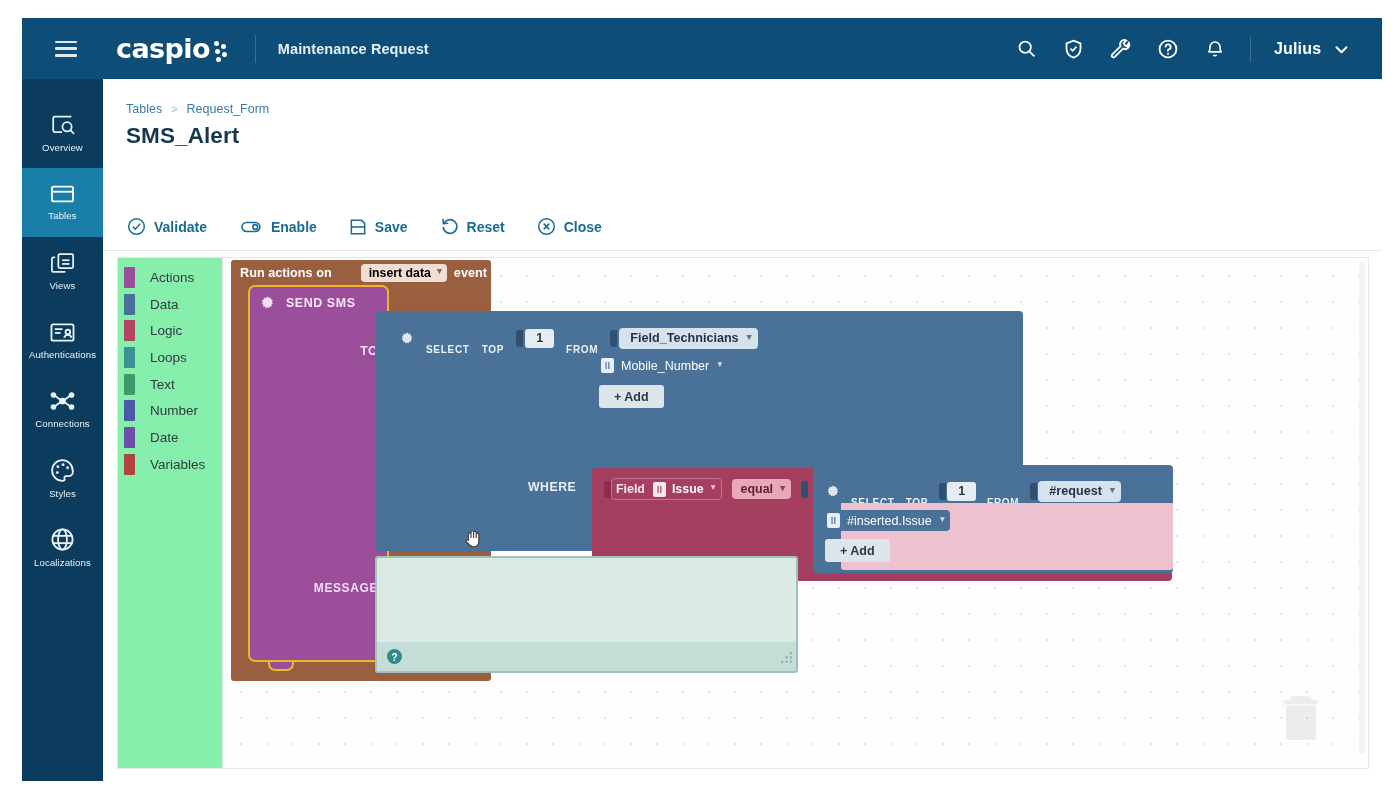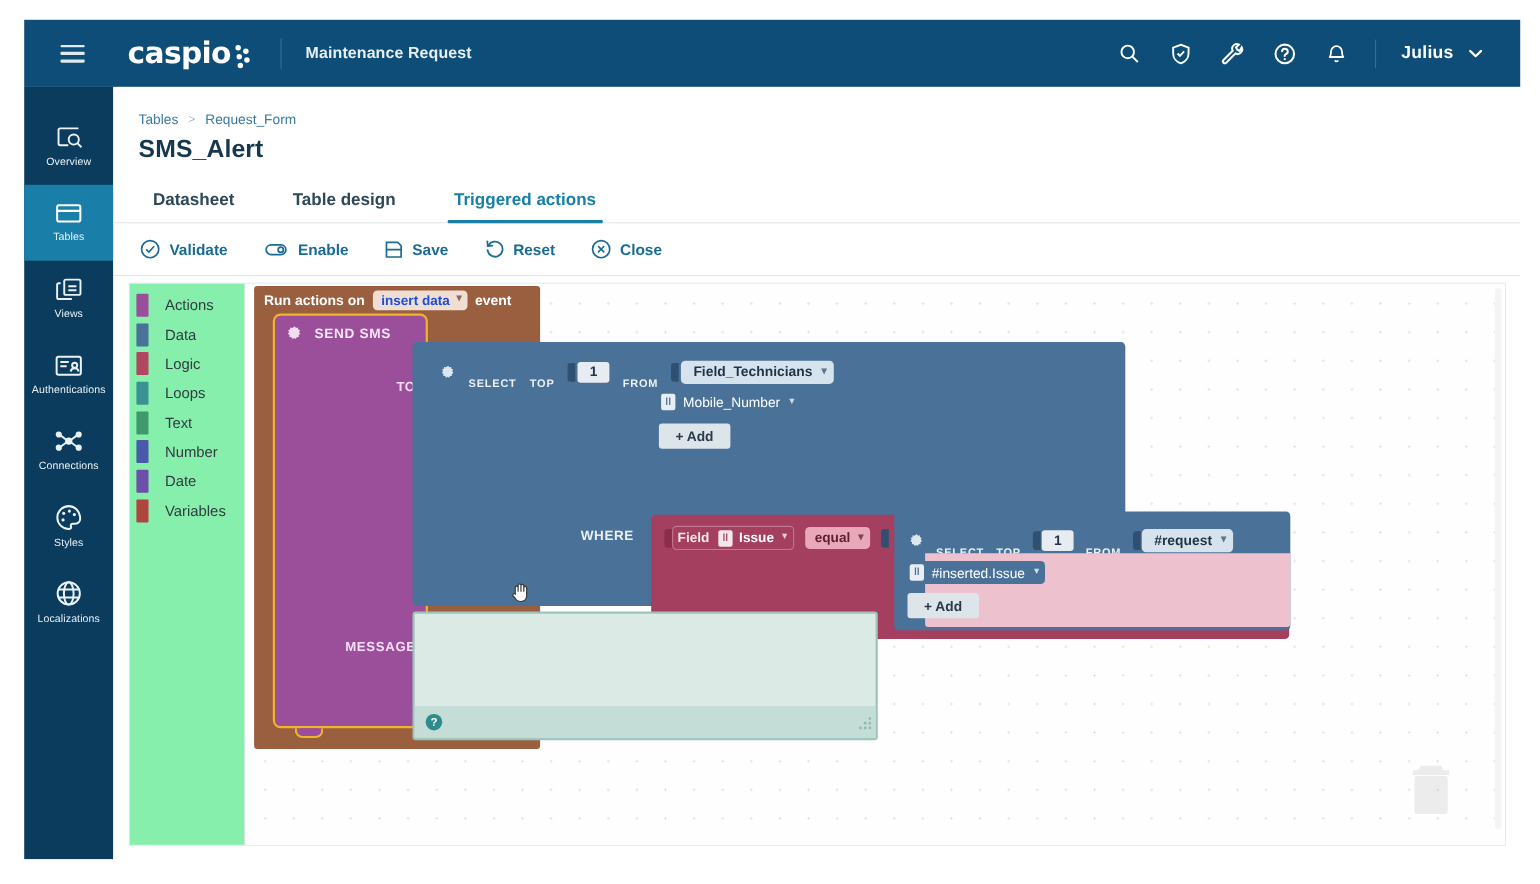--- a/index.html
+++ b/index.html
@@ -81,22 +81,22 @@
      background-color:#fefefe;
      background-image:radial-gradient(circle, #e4e4e4 1px, transparent 1.1px);
      background-size:26px 26px; background-position:5px 5px; }
 
   
   .blk{ position:absolute; }
   .trigger{ left:8px; top:2px; width:260px; height:421px; background:#9a5f3f; border-radius:3px; }
   .trigger-head{ height:26px; display:flex; align-items:center; padding-left:9px; gap:7px;
      white-space:nowrap; }
   .tw{ color:#fff; font-size:12.7px; font-weight:bold; }
-  .drop{ background:#f0ded4; color:#1d4ed8; font-size:12.3px; font-weight:bold;
-     border-radius:4px; padding:2px 16px 2.5px 8px; position:relative; cursor:pointer; }
+  .drop{ background:#f0ded4; color:#000000; font-size:12.3px; font-weight:bold;
+     border-radius:4px; padding:2px 16px 2.5px 8px; position:relative; cursor:pointer;margin-left:22px; }
   .drop:after{ content:"▾"; position:absolute; right:5px; top:1.5px; font-size:9.5px; color:#8a6a55; }
 
   .sms{ left:25px; top:27px; width:141px; height:377px; background:#9b4f9b;
      border:2.5px solid #f0b429; border-radius:7px; }
   .sms-head{ display:flex; align-items:center; gap:11px; padding:9px 0 0 11px; }
   .smstxt{ color:#fbe6fb; font-size:12.4px; font-weight:bold; letter-spacing:.6px; }
   .sms-to{ position:absolute; right:9px; top:57px; color:#f6dcf6; font-size:12px;
      font-weight:bold; letter-spacing:.6px; }
   .sms-msg{ position:absolute; right:9px; top:294px; color:#f6dcf6; font-size:12px;
      font-weight:bold; letter-spacing:.6px; }
@@ -336,25 +336,20 @@
   <div class="content">
 
     <div class="crumbs">
       <a>Tables</a>
       <span class="sep">&gt;</span>
       <a>Request_Form</a>
     </div>
 
     <div class="ptitle">SMS_Alert</div>
 
-    <div class="tabs">
-      <div class="tab">Datasheet</div>
-      <div class="tab">Table design</div>
-      <div class="tab active">Triggered actions</div>
-    </div>
 
     <div class="toolbar">
       <div class="tbtn">
         <svg width="19" height="19" viewBox="0 0 20 20" fill="none" stroke="#1a6b93" stroke-width="1.6">
             <circle cx="10" cy="10" r="8.2"></circle>
           <polyline points="6.2,10.2 8.8,12.8 13.8,7.2"></polyline>
           </svg>
         <span>Validate</span>
       </div>
       <div class="tbtn">

